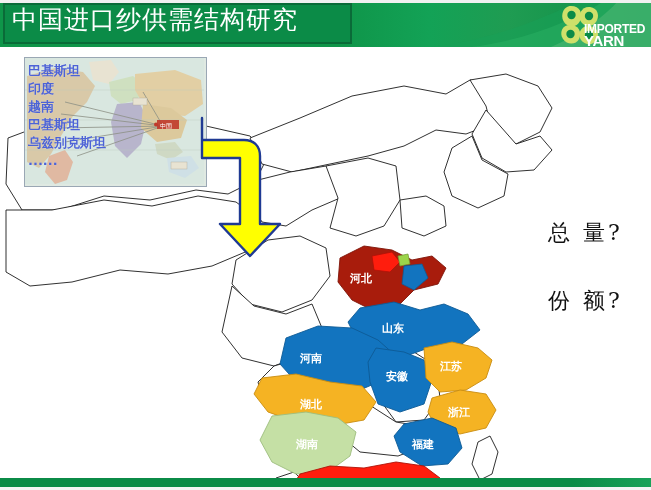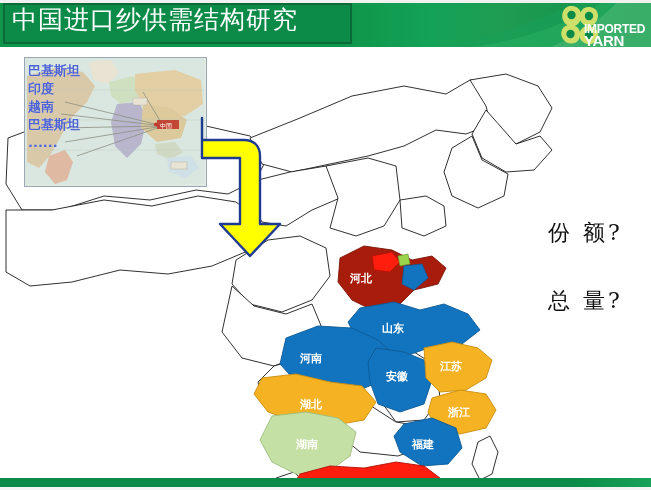--- a/index.html
+++ b/index.html
@@ -228,31 +228,32 @@
       <rect x="108" y="40" width="14" height="7" fill="#e8e3d2" stroke="#b0ab9a" stroke-width="0.4"></rect>
       <rect x="146" y="104" width="16" height="7" fill="#e8e3d2" stroke="#b0ab9a" stroke-width="0.4"></rect>
     </svg>
   </div>
 
   <div class="inset-names">
     <span>巴基斯坦</span>
     <span>印度</span>
     <span>越南</span>
     <span>巴基斯坦</span>
+    <span>乌兹别克斯坦</span>
     <span>......</span>
   </div>
 
   <div style="position:absolute;left:196px;top:106px;width:112px;height:152px;">
     <svg width="112" height="152" viewBox="0 0 112 152">
       <path d="M6,12 L6,34 L48,34 C58,34 64,40 64,50 L64,118 L84,118 L54,150 L24,118 L44,118
                L44,54 L44,52 L6,52 Z" fill="#ffff00" stroke="#1f3a93" stroke-width="2.4" stroke-linejoin="round"></path>
     </svg>
   </div>
 
   <div class="questions">
+    <div>总 量?</div>
     <div>份 额?</div>
-    <div>总 量?</div>
   </div>
 
   <div class="footer-band"></div>
   <div class="footer-rule"></div>
 
 </div>
 
 </body></html>

